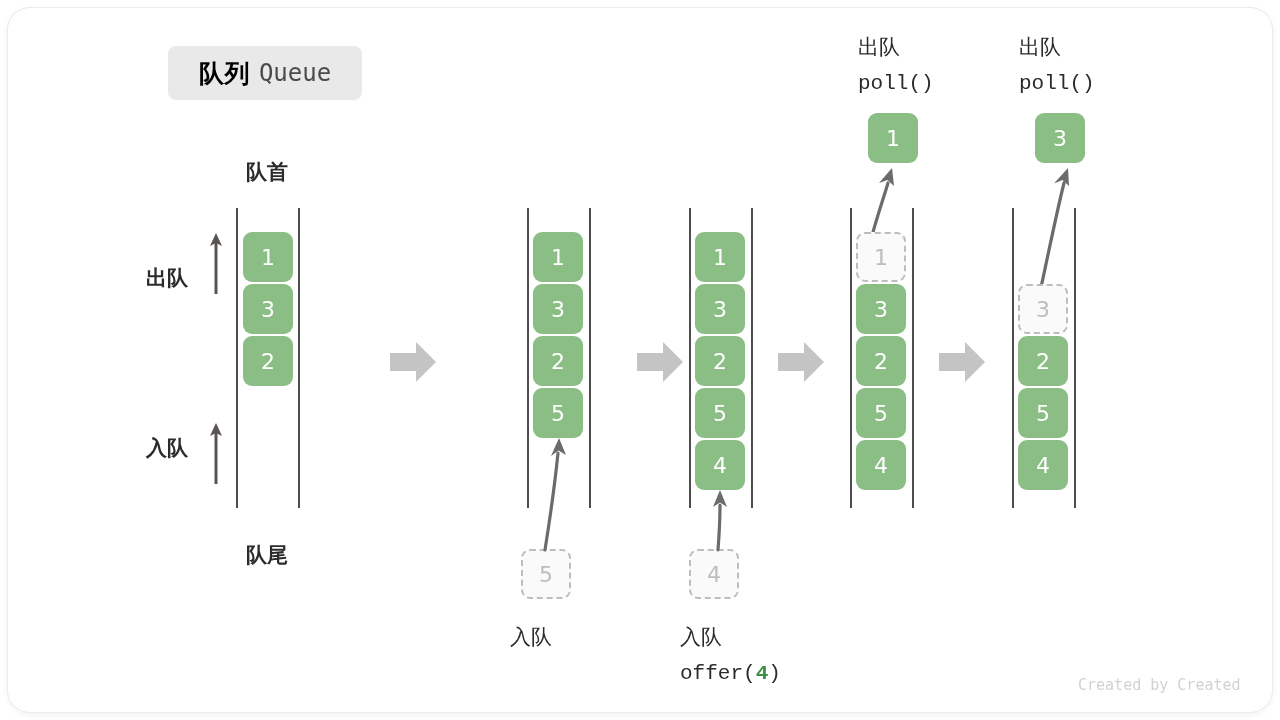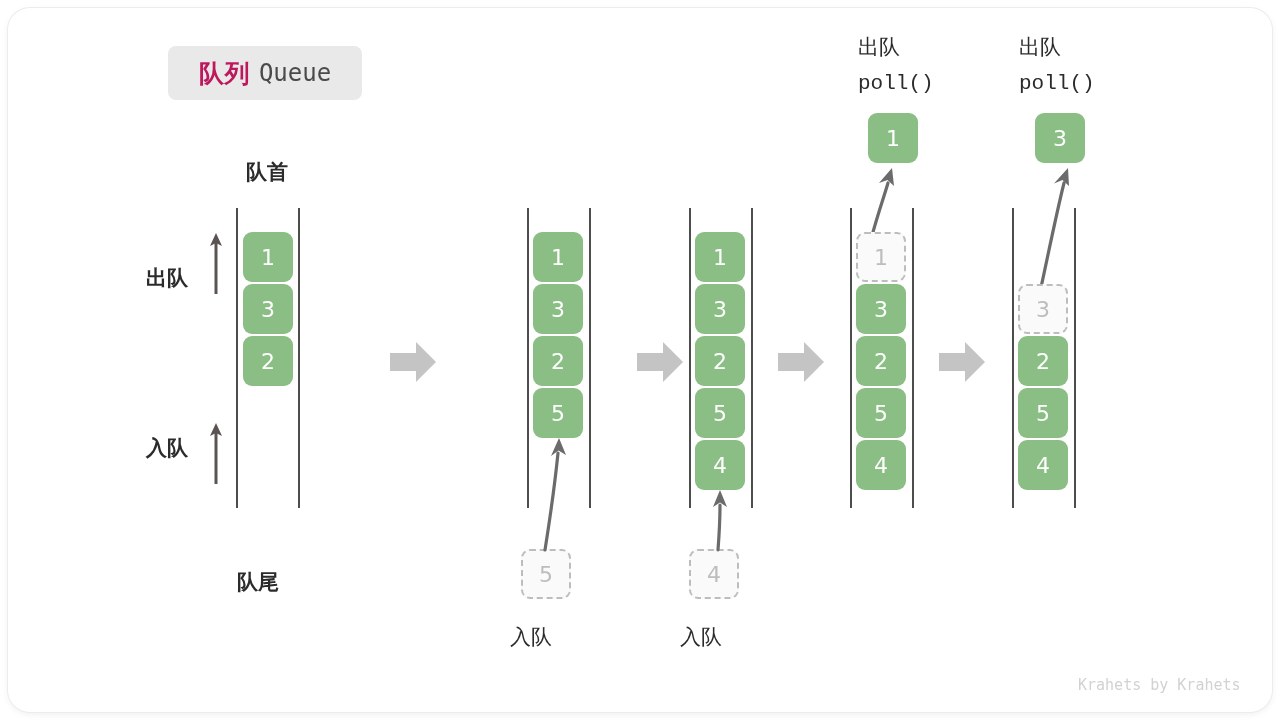--- a/index.html
+++ b/index.html
@@ -42,21 +42,21 @@
     background: #e9e9e9;
     border-radius: 8px;
     display: flex;
     align-items: center;
     justify-content: center;
     gap: 9px;
   }
   .title-cn {
     font-size: 25px;
     font-weight: bold;
-    color: #be185d;
+    color: #000000;
     letter-spacing: 0.5px;
     font-family: "Liberation Sans", "DejaVu Sans", sans-serif;
   }
   .title-en {
     font-size: 24px;
     color: #4a4a4a;
     font-family: "DejaVu Sans Mono", "Liberation Mono", monospace;
   }
 
   
@@ -133,21 +133,21 @@
 
 <div id="canvas">
   <div class="page-frame"></div>
 
   <div class="abs title-badge">
     <span class="title-cn">队列</span>
     <span class="title-en">Queue</span>
   </div>
 
   <div class="abs label-bold-cn" style="left:237px; top:158px; width:60px; text-align:center;">队首</div>
-  <div class="abs label-bold-cn" style="left:237px; top:568px; width:60px; text-align:left;">队尾</div>
+  <div class="abs label-bold-cn" style="left:237px; top:541px; width:60px; text-align:center;">队尾</div>
 
   <div class="abs label-bold-cn" style="left:146px; top:264px;">出队</div>
   <div class="abs thin-arrow" style="left:207px; top:232px; height:62px;">
     <svg width="18" height="62" viewBox="0 0 18 62">
       <line x1="9" y1="62" x2="9" y2="10" stroke="#5a5452" stroke-width="3"></line>
       <path d="M9 1 L15 14 L9 11 L3 14 Z" fill="#5a5452"></path>
     </svg>
   </div>
 
   <div class="abs label-bold-cn" style="left:146px; top:434px;">入队</div>
@@ -204,20 +204,21 @@
   <div class="abs cell ghost" style="left:689px; top:549px;">4</div>
 
   <div class="abs" style="left:705px; top:487px;">
     <svg width="40" height="66" viewBox="0 0 40 66">
       <path d="M13 63 C 14 50, 15 34, 15 18" stroke="#6b6b6b" stroke-width="3.2" fill="none" stroke-linecap="round"></path>
       <path d="M15 3 L22 20 L15 15.5 L8 20 Z" fill="#6b6b6b"></path>
     </svg>
   </div>
   <div class="abs op-label" style="left:680px; top:618px;">
     <div class="cn">入队</div>
+    <div class="code"><span>offer(</span><span class="arg">4</span><span>)</span></div>
   </div>
 
   <div class="abs flow-arrow" style="left:778px; top:341px;">
     <svg width="46" height="42" viewBox="0 0 46 42">
       <path d="M0 12 L26 12 L26 1 L46 21 L26 41 L26 30 L0 30 Z" fill="#c4c4c4"></path>
     </svg>
   </div>
 
   <div class="abs op-label" style="left:858px; top:28px;">
     <div class="cn">出队</div>
@@ -255,14 +256,14 @@
       <path d="M48 3 L49 21 L42.5 15 L34 18.5 Z" fill="#6b6b6b"></path>
     </svg>
   </div>
   <div class="abs rail" style="left:1012px; top:208px; height:300px;"></div>
   <div class="abs rail" style="left:1074px; top:208px; height:300px;"></div>
   <div class="abs cell ghost" style="left:1018px; top:284px;">3</div>
   <div class="abs cell" style="left:1018px; top:336px;">2</div>
   <div class="abs cell" style="left:1018px; top:388px;">5</div>
   <div class="abs cell" style="left:1018px; top:440px;">4</div>
 
-  <div class="abs watermark" style="left:1078px; top:676px;">Krahets by Krahets</div>
+  <div class="abs watermark" style="left:1078px; top:676px;">Created by Created</div>
 </div>
 
 </body></html>

